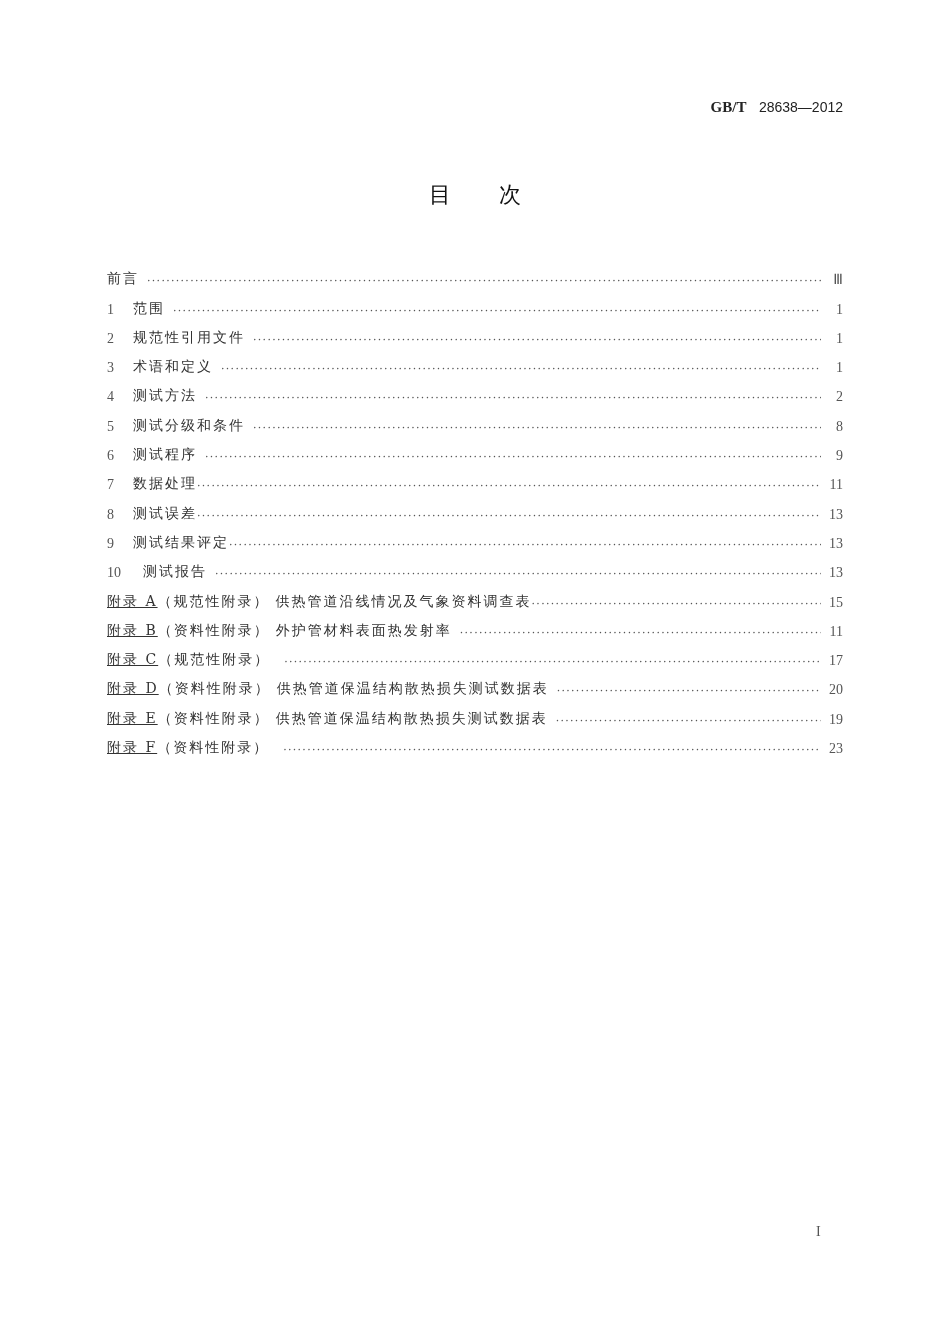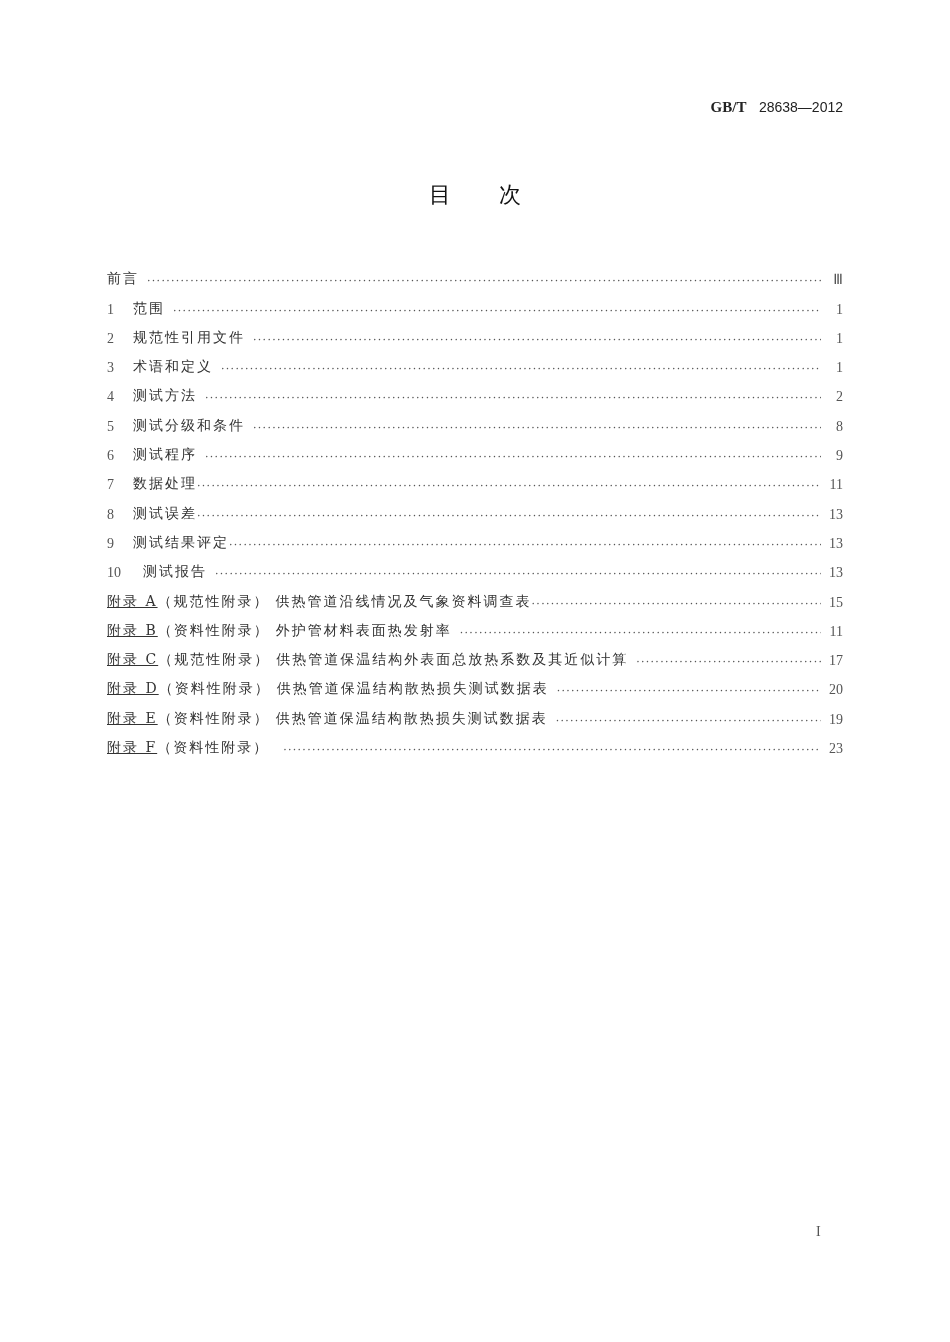--- a/index.html
+++ b/index.html
@@ -112,21 +112,20 @@
   <div class="toc-row">
     <span class="app-prefix">附录 B</span>
     <span class="app-tag">（资料性附录）</span>
     <span class="label">外护管材料表面热发射率</span>
     <span class="leader"></span>
     <span class="page">11</span>
   </div>
   <div class="toc-row">
     <span class="app-prefix">附录 C</span>
     <span class="app-tag">（规范性附录）</span>
-    <span class="label">供热管道保温结构外表面总放热系数及其近似计算</span>
     <span class="leader"></span>
     <span class="page">17</span>
   </div>
   <div class="toc-row">
     <span class="app-prefix">附录 D</span>
     <span class="app-tag">（资料性附录）</span>
     <span class="label">供热管道保温结构散热损失测试数据表</span>
     <span class="leader"></span>
     <span class="page">20</span>
   </div>

